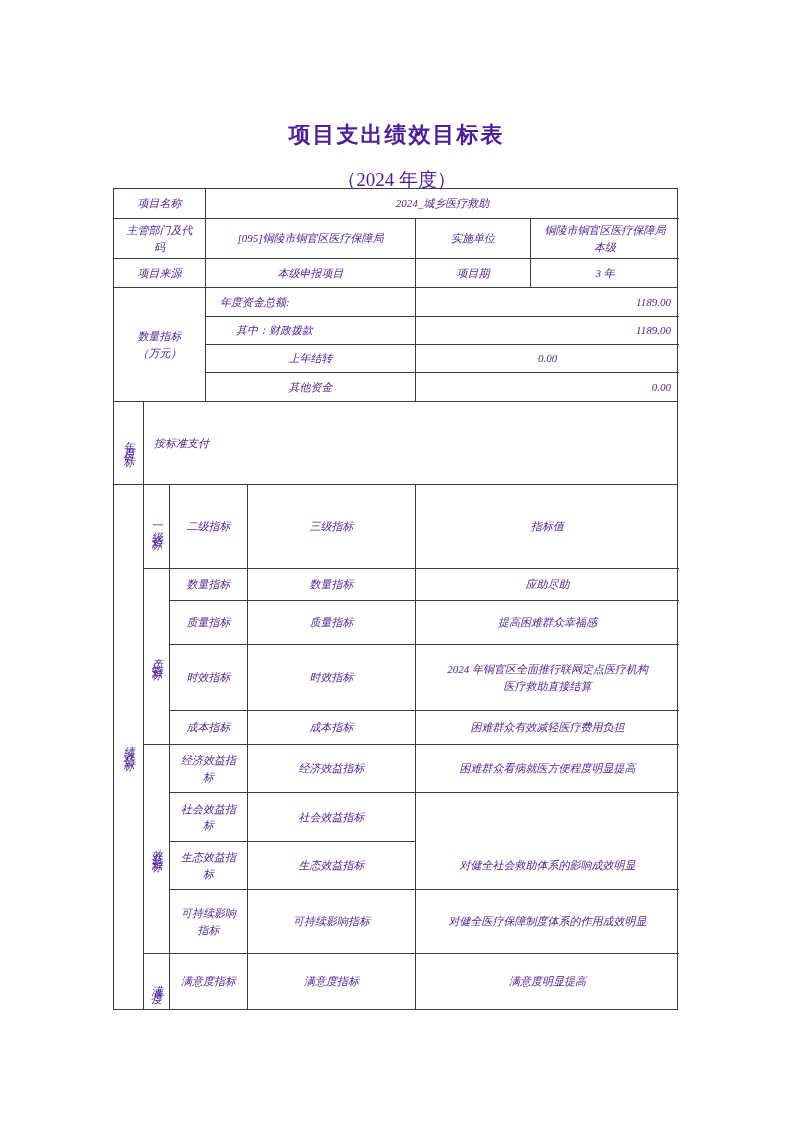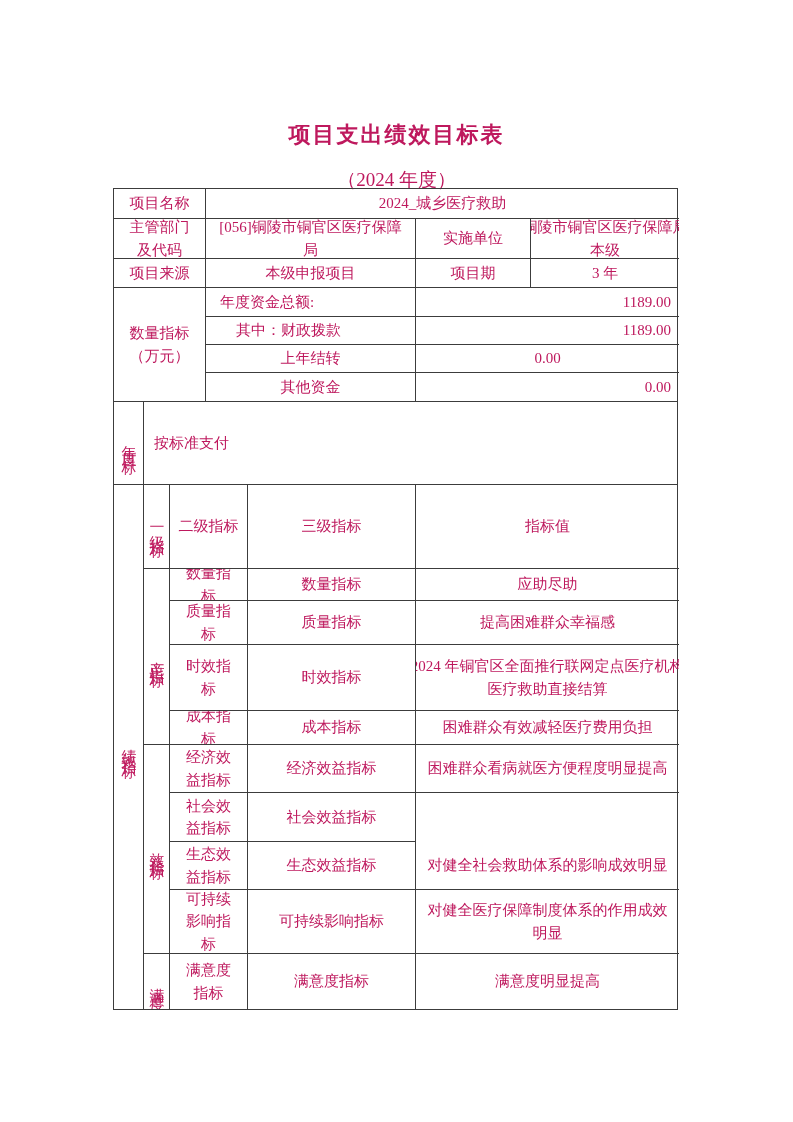--- a/index.html
+++ b/index.html
@@ -2,21 +2,21 @@
 <html><head>
 <meta charset="utf-8">
 <style>
   * { margin:0; padding:0; box-sizing:border-box; }
   html,body { background:#ffffff; }
   .page {
     position:relative;
     width:793px; height:1122px;
     background:#ffffff;
     font-family:"Liberation Serif", serif;
-    color:#be185d;
+    color:#4c1d95;
     overflow:hidden;
   }
   .doc-title {
     padding-top:120px;
     text-align:center;
     font-size:22px;
     font-weight:bold;
     letter-spacing:2px;
   }
   .doc-subtitle {
@@ -28,25 +28,26 @@
     position:absolute;
     left:113px; top:188px;
     width:565px;
     border:1px solid #3c3c3c;
   }
   .sec { display:grid; border-bottom:1px solid #3c3c3c; }
   .sec.last { border-bottom:none; }
   .cell {
     display:flex; align-items:center; justify-content:center;
     text-align:center;
-    font-size:15px; line-height:1.5;
+    font-size:11px; line-height:1.5;
     border-right:1px solid #3c3c3c;
     border-bottom:1px solid #3c3c3c;
     padding:2px 8px;
     overflow:hidden;
+    font-style:italic;
   }
   .cell.nbr { border-right:none; }
   .cell.nbb { border-bottom:none; }
   .cell.left   { justify-content:flex-start; text-align:left; }
   .cell.right  { justify-content:flex-end; text-align:right; }
   .cell.pre    { white-space:pre-line; }
   .cell.nowrap { white-space:pre; padding-left:2px; padding-right:2px; }
   .cell.padL14 { padding-left:14px; }
   .cell.padL30 { padding-left:30px; }
   .cell.padR8  { padding-right:8px; }
@@ -73,21 +74,21 @@
   <div class="doc-subtitle">（2024 年度）</div>
 
   <div class="ptable">
 
     <div class="sec sec-info">
 
       <div class="cell">项目名称</div>
       <div class="cell nbr" style="grid-column:2/5;">2024_城乡医疗救助</div>
 
       <div class="cell tight">主管部门及代码</div>
-      <div class="cell">[056]铜陵市铜官区医疗保障局</div>
+      <div class="cell">[095]铜陵市铜官区医疗保障局</div>
       <div class="cell">实施单位</div>
       <div class="cell nbr pre nowrap">铜陵市铜官区医疗保障局
 本级</div>
 
       <div class="cell nbb">项目来源</div>
       <div class="cell nbb">本级申报项目</div>
       <div class="cell nbb">项目期</div>
       <div class="cell nbr nbb">3 年</div>
     </div>
 

